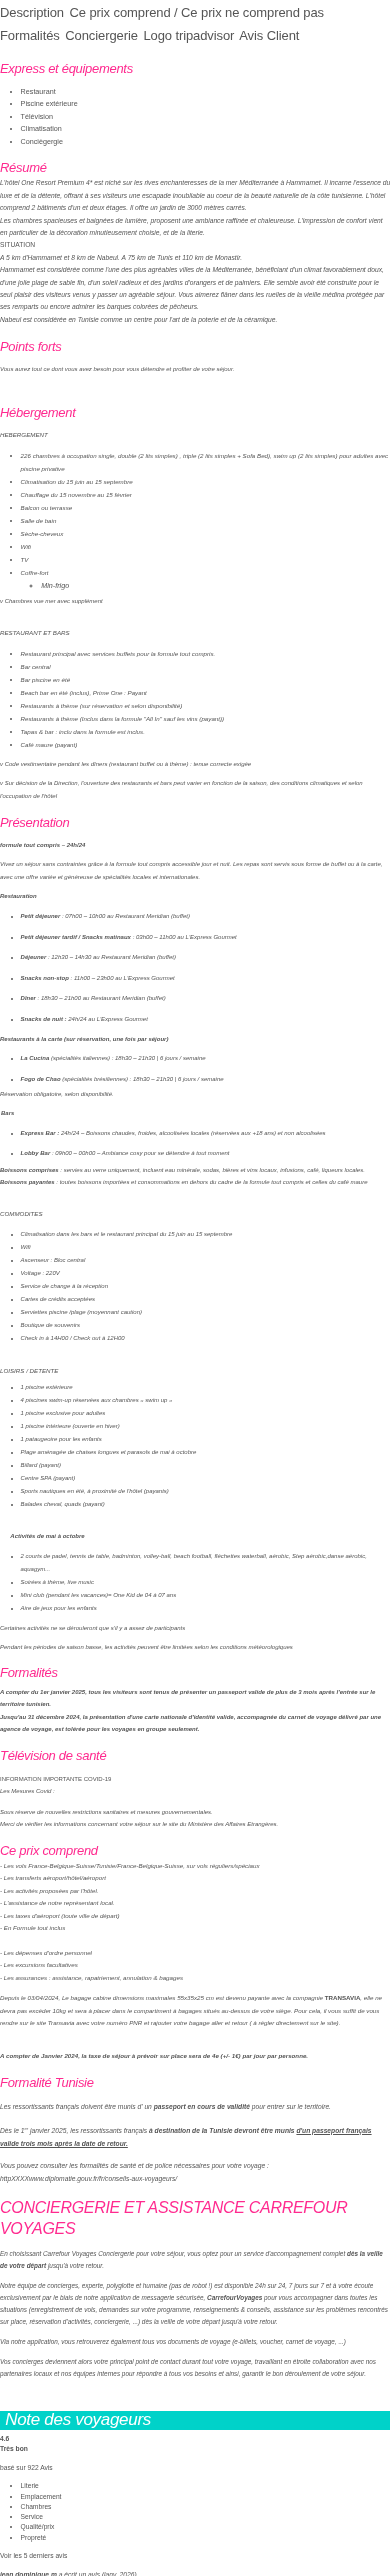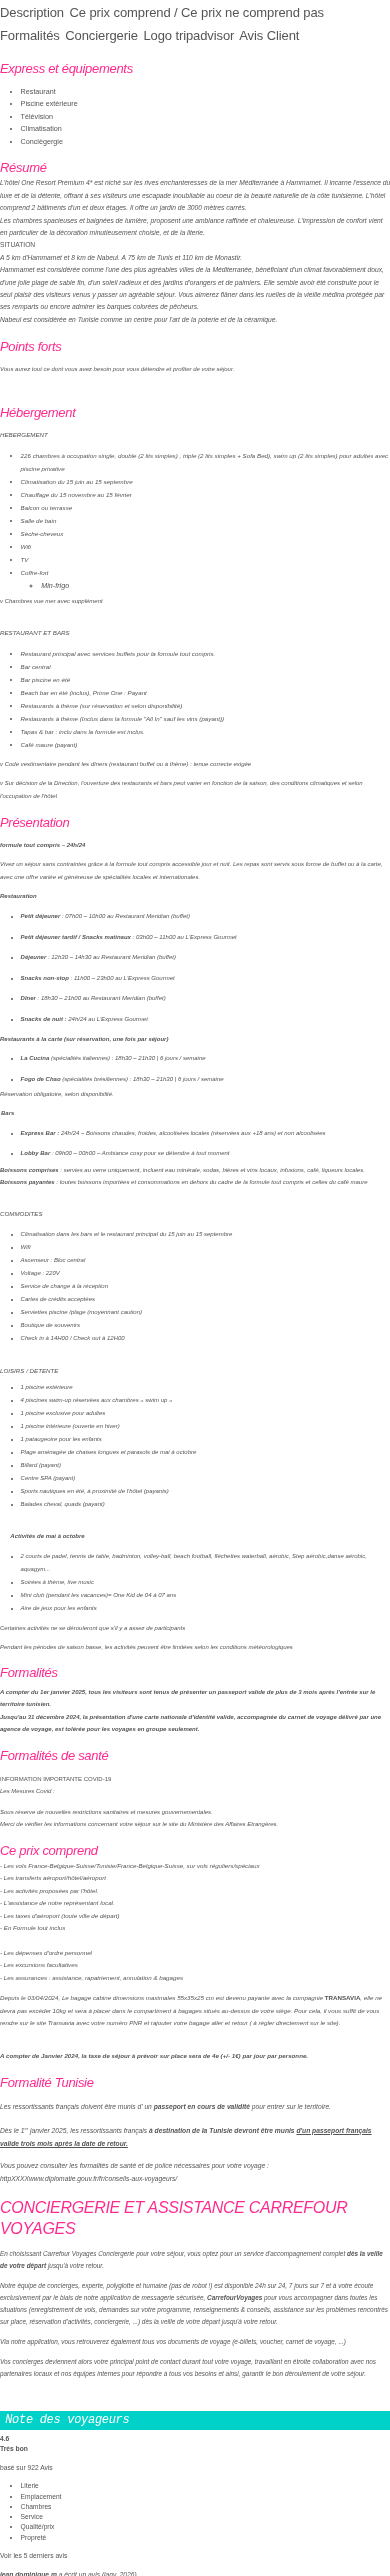--- a/index.html
+++ b/index.html
@@ -37,23 +37,22 @@
   .std-list li { font-style: italic; font-size: 6px; line-height: 13px; }
   .dash-list p { font-style: italic; font-size: 6.2px; line-height: 12.4px; }
   .form-p { font-style: italic; font-weight: bold; font-size: 6px; line-height: 12.4px; color: #555; }
   .covid p { font-style: italic; font-size: 6px; line-height: 12.4px; }
   .tun p { font-style: italic; font-size: 6.7px; line-height: 13.4px; }
   .conc p { font-style: italic; font-size: 6.4px; line-height: 12px; }
   .u { text-decoration: underline; }
   sup { font-size: 4.1px; }
   .band {
     background: #00d2c9; color: #ffffff; font-style: italic;
-    font-size: 12px; padding: 1px 0 1px 5.2px; line-height: 16.5px; margin-top: 31px;
+    font-size: 17px; padding: 1px 0 1px 5.2px; line-height: 16.5px; margin-top: 31px;
     letter-spacing: -0.3px;
-    font-family: Liberation Mono, monospace;
   }
   .reviews { font-size: 6.7px; line-height: 10.3px; }
   .reviews .r-list li { font-size: 6.7px; line-height: 10.3px; }
   .reviews .meta { font-style: italic; }
   .reviews .title { font-weight: bold; }
   .gap8 { height: 4.1px; } .gap16 { height: 8.2px; } .gap20 { height: 10.3px; } .gap40 { height: 20.6px; }
   a.link { color: #555; text-decoration: none; font-style: italic; }
 </style>
 </head>
 <body>
@@ -218,21 +217,21 @@
   </div>
 
   <div class="sec">
     <h2 class="pink">Formalités</h2>
     <div class="gap8"></div>
     <p class="form-p">A compter du 1er janvier 2025, tous les visiteurs sont tenus de présenter un passeport valide de plus de 3 mois après l'entrée sur le territoire tunisien.</p>
     <p class="form-p">Jusqu'au 31 décembre 2024, la présentation d'une carte nationale d'identité valide, accompagnée du carnet de voyage délivré par une agence de voyage, est tolérée pour les voyages en groupe seulement.</p>
   </div>
 
   <div class="sec covid">
-    <h2 class="pink">Formalités de santé</h2>
+    <h2 class="pink">Télévision de santé</h2>
     <div class="gap16"></div>
     <p style="font-style:normal">INFORMATION IMPORTANTE COVID-19</p>
     <p>Les Mesures Covid :</p>
     <p style="min-height:8.2px"></p>
     <p>Sous réserve de nouvelles restrictions sanitaires et mesures gouvernementales.</p>
     <p>Merci de vérifier les informations concernant votre séjour sur le site du Ministère des Affaires Etrangères.</p>
   </div>
 
   <div class="sec dash-list">
     <h2 class="pink">Ce prix comprend</h2>

